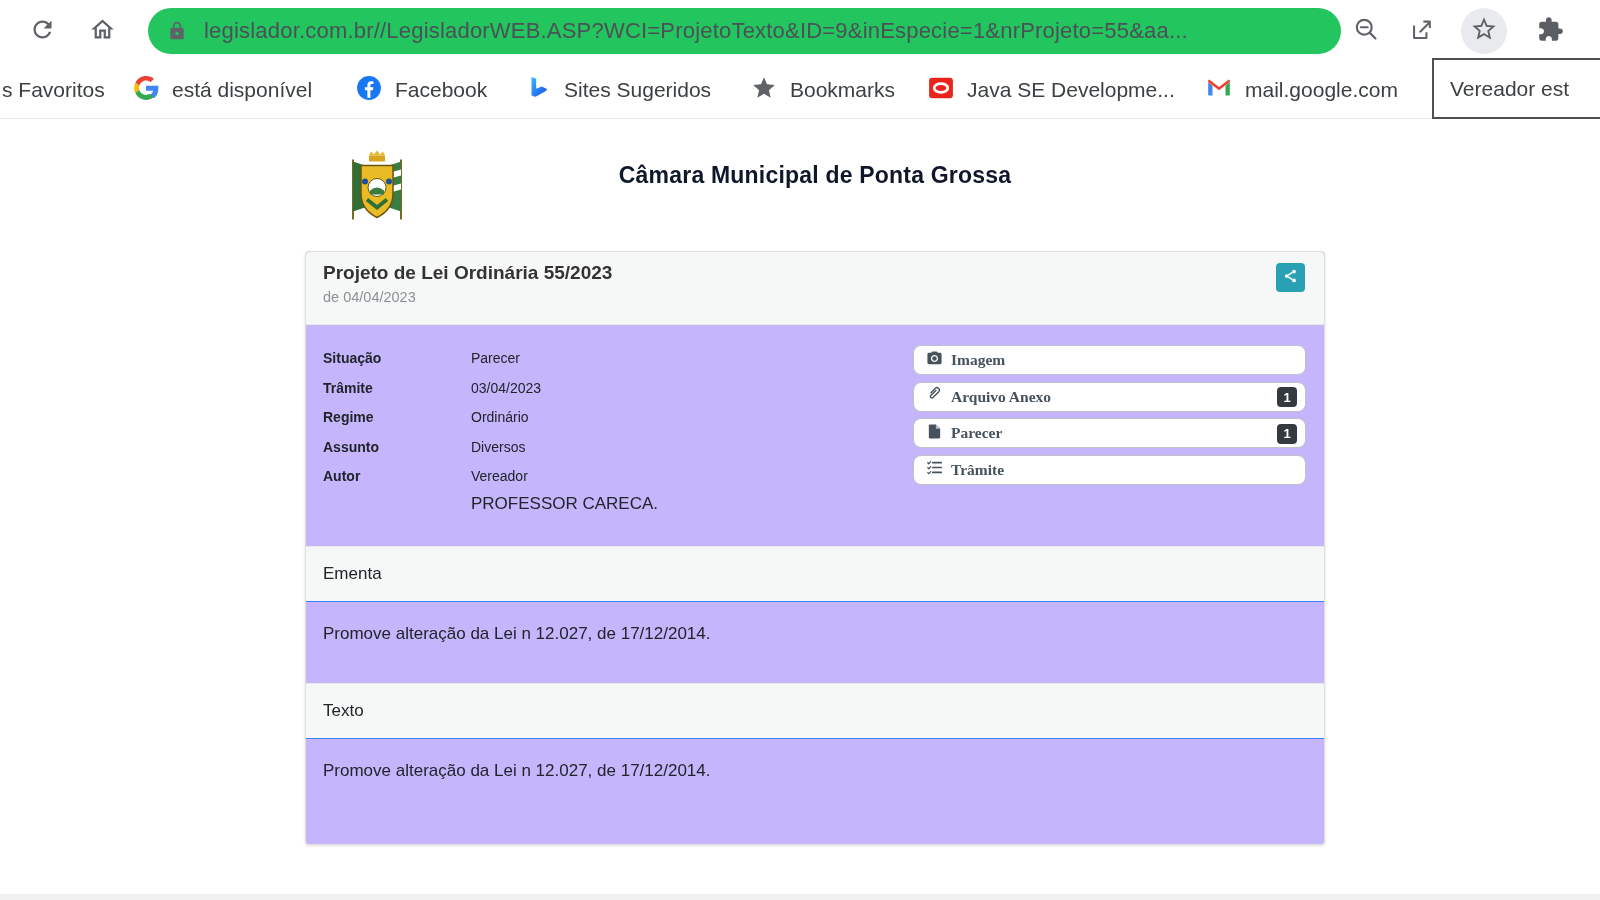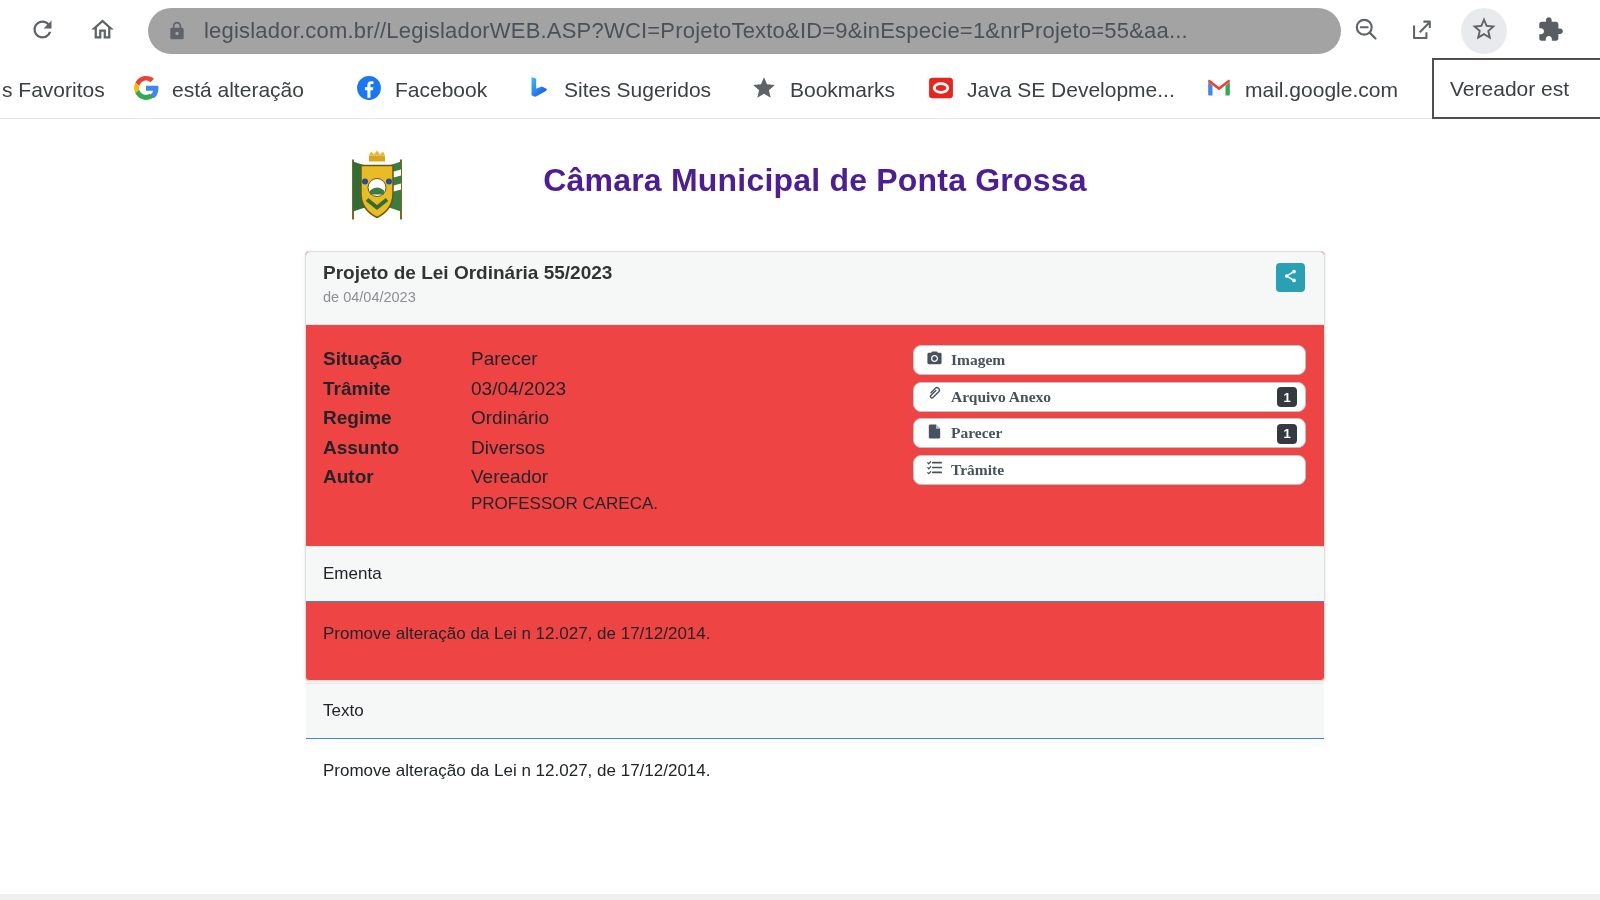--- a/index.html
+++ b/index.html
@@ -5,55 +5,55 @@
   * { margin:0; padding:0; box-sizing:border-box; }
   html,body { width:1600px; height:900px; overflow:hidden; background:#fff;
               font-family:"Liberation Sans", sans-serif; }
 
   
   .toolbar { position:absolute; left:0; top:0; width:1600px; height:62px; background:#fff; }
   .tb-btn { position:absolute; width:40px; height:40px; top:11px; border-radius:50%;
             display:flex; align-items:center; justify-content:center; }
   .tb-btn svg { width:27px; height:27px; }
   .addr { position:absolute; left:148px; top:8px; width:1193px; height:46px;
-          background:#a3a3a3; border-radius:23px; display:flex; align-items:center; }
+          background:#22c55e; border-radius:23px; display:flex; align-items:center; }
   .addr .lock { margin-left:19px; width:20px; height:20px; flex:0 0 auto; }
   .addr .url { margin-left:17px; font-size:22px; color:#4c5157; white-space:nowrap;
                overflow:hidden; letter-spacing:0.2px; }
   .star-pill { position:absolute; left:1461px; top:8px; width:46px; height:46px;
                background:#e9eaed; border-radius:50%; display:flex; align-items:center; justify-content:center; }
 
   
   .bookmarks { position:absolute; left:0; top:62px; width:1536px; height:57px; background:#fff;
                border-bottom:1px solid #e8e8e8; }
   .bm-item { position:absolute; top:0; height:56px; display:flex; align-items:center; gap:13px;
              font-size:21px; color:#3c4043; white-space:nowrap; }
   .bm-item svg { width:26px; height:26px; flex:0 0 auto; }
   .add-box { position:absolute; left:1432px; top:-4px; width:200px; height:61px; background:#fff;
              border:2px solid #4f4f4f; display:flex; align-items:center; padding-left:16px;
              font-size:21px; color:#3d4043; white-space:nowrap; }
 
   
   .page { position:absolute; left:0; top:120px; width:1600px; height:780px; background:#fff; }
   .crest { position:absolute; left:345px; top:27px; width:64px; height:85px; }
   .site-title { position:absolute; left:305px; top:42px; width:1020px; text-align:center;
-                font-size:32px; font-weight:700; color:#4c1d95; letter-spacing:0.2px; }
-
-  .card { position:absolute; left:305px; top:131px; width:1020px; height:430px; background:#ef4444;
+                font-size:23px; font-weight:700; color:#0f172a; letter-spacing:0.2px; }
+
+  .card { position:absolute; left:305px; top:131px; width:1020px; height:594px; background:#c4b5fd;
           border:1px solid #dedede; border-radius:4px; box-shadow:0 1px 3px rgba(0,0,0,.13); }
   .card-header { position:absolute; left:0; top:0; width:100%; height:73px; background:#f6f7f7;
                  border-bottom:1px solid #e8e8e8; border-radius:4px 4px 0 0; }
   .card-title { position:absolute; left:17px; top:10px; font-size:19px; font-weight:600; color:#333; }
   .card-subtitle { position:absolute; left:17px; top:37px; font-size:14.5px; color:#8b9196; }
   .share-btn { position:absolute; right:19px; top:11px; width:29px; height:29px; border-radius:4px;
                border:none; display:flex; align-items:center; justify-content:center; cursor:pointer; }
   .share-btn svg { width:16px; height:16px; }
 
   .fields { position:absolute; left:17px; top:92px; }
-  .frow { display:flex; line-height:29.5px; font-size:19px; color:#212529; }
+  .frow { display:flex; line-height:29.5px; font-size:14px; color:#212529; }
   .frow .flabel { width:148px; font-weight:700; }
   .fvalue2 { margin-left:148px; line-height:23px; font-size:17px; color:#212529; }
 
   .actions { position:absolute; left:607px; top:93px; width:393px; }
   .act-btn { position:relative; width:393px; height:30px; margin-bottom:6.5px; background:#fff;
              border:1px solid #bfc3c6; border-radius:8px; display:flex; align-items:center;
              padding-left:12px; gap:8px; cursor:pointer;
              font-family:"Liberation Serif", serif; font-weight:700; font-size:15.5px; color:#47525c; }
   .act-btn svg { width:17px; height:17px; flex:0 0 auto; }
   .badge { position:absolute; right:8px; top:4.5px; width:20px; height:20px; background:#343a40;
@@ -139,21 +139,21 @@
   </div>
   <div class="bm-item" style="left:133px">
     <span>
       <svg viewBox="0 0 24 24" width="26" height="26">
         <path fill="#EA4335" d="M12 5.04c1.62 0 3.06.56 4.21 1.64l3.15-3.15C17.45 1.99 14.97 1 12 1 7.7 1 3.99 3.47 2.18 7.07l3.66 2.84C6.71 7.31 9.14 5.04 12 5.04z"></path>
         <path fill="#4285F4" d="M23.49 12.27c0-.79-.07-1.54-.19-2.27H12v4.51h6.47c-.29 1.48-1.14 2.73-2.4 3.58v3h3.86c2.26-2.09 3.56-5.17 3.56-8.82z"></path>
         <path fill="#FBBC05" d="M5.84 14.09c-.22-.66-.35-1.36-.35-2.09s.13-1.43.35-2.09L2.18 7.07C1.43 8.55 1 10.22 1 12s.43 3.45 1.18 4.93l3.66-2.84z"></path>
         <path fill="#34A853" d="M12 23c2.97 0 5.46-.98 7.28-2.66l-3.86-3c-1.01.68-2.3 1.08-3.42 1.08-2.86 0-5.29-1.93-6.16-4.53l-3.66 2.84C3.99 20.53 7.7 23 12 23z"></path>
       </svg>
     </span>
-    <span>está alteração</span>
+    <span>está disponível</span>
   </div>
   <div class="bm-item" style="left:525px">
     <span>
       <svg viewBox="0 0 24 24" width="26" height="26">
         <defs>
             <linearGradient id="bingGrad" x1="0" y1="0" x2="1" y2="1">
               <stop offset="0" stop-color="#37BDFF"></stop>
               <stop offset="1" stop-color="#1B48EF"></stop>
             </linearGradient>
           </defs>

